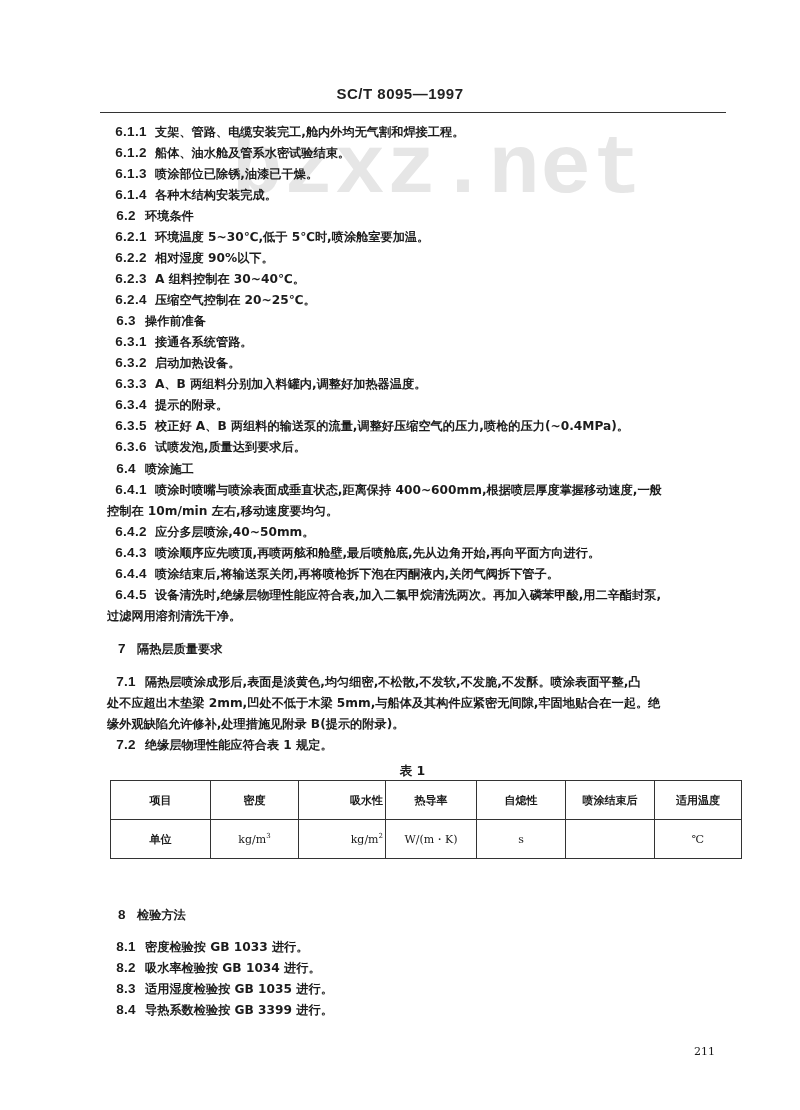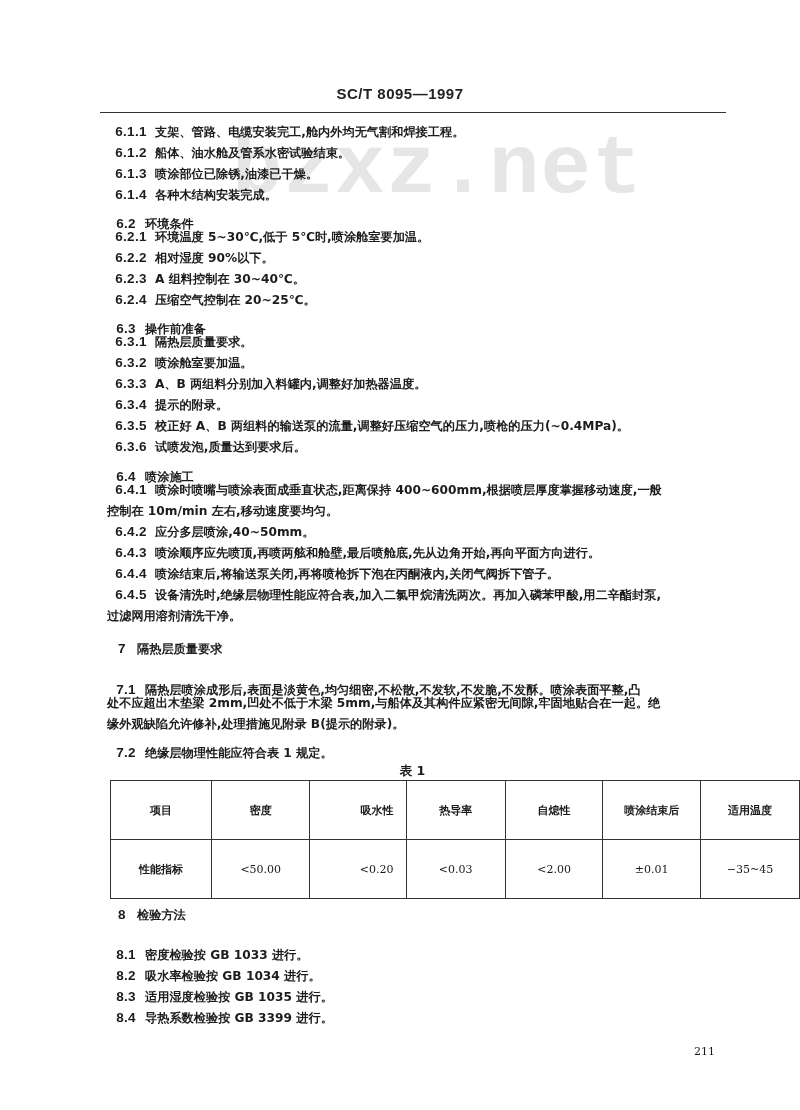--- a/index.html
+++ b/index.html
@@ -23,36 +23,36 @@
     border-top: 1.5px solid #333; z-index: 2;
   }
   .line {
     position: absolute; left: 107px; font-size: 12.2px; line-height: 16px;
     white-space: nowrap; z-index: 2; color: #1c1c1c;
   }
   .line .num {
     display: inline-block; font-family: "Liberation Sans", sans-serif; font-weight: bold;
     font-size: 13.5px; min-width: 48px; letter-spacing: 0.3px; text-align: center;
   }
-  .line .num.short { min-width: 38px; margin-top: 8px; }
+  .line .num.short { min-width: 38px; }
   .line .num.sec { min-width: 30px; }
   .line .txt { font-weight: bold; }
   .line.cont { left: 107px; text-align: right; }
   .line.h7 .txt, .line.h8 .txt { font-weight: bold; }
 
   .table-caption {
     position: absolute; left: 0; width: 825px; text-align: center; top: 763px;
     font-size: 12.5px; font-weight: bold; z-index: 2;
   }
   table.t1 {
     position: absolute; left: 110px; top: 780px; border-collapse: collapse; z-index: 2;
     font-size: 11px;
   }
   table.t1 td {
-    border: 1px solid #333; text-align: center; height: 34px; padding: 12px;
+    border: 1px solid #333; text-align: center; height: 34px; padding: 2px;
     font-weight: bold;
   }
   table.t1 td.val { font-weight: normal; font-family: "DejaVu Serif", serif; font-size: 11px; }
   .t1 .c0 { width: 95px; } .t1 .c1 { width: 83px; } .t1 .c2 { width: 82px; text-align: right; }
   .t1 .c3 { width: 86px; } .t1 .c4 { width: 84px; } .t1 .c5 { width: 84px; } .t1 .c6 { width: 82px; }
   sup { font-size: 7px; }
   .page-number {
     position: absolute; left: 674px; top: 1045px; font-family: "DejaVu Serif", serif;
     font-size: 11px; z-index: 2; margin-left: 20px;
   }
@@ -70,22 +70,22 @@
 <div class="line" style="top:166px"><span class="num">6.1.3</span><span class="txt">喷涂部位已除锈,油漆已干燥。</span></div>
 <div class="line" style="top:187px"><span class="num">6.1.4</span><span class="txt">各种木结构安装完成。</span></div>
 
 <div class="line" style="top:208px"><span class="num short">6.2</span><span class="txt">环境条件</span></div>
 <div class="line" style="top:229px"><span class="num">6.2.1</span><span class="txt">环境温度 5~30℃,低于 5℃时,喷涂舱室要加温。</span></div>
 <div class="line" style="top:250px"><span class="num">6.2.2</span><span class="txt">相对湿度 90%以下。</span></div>
 <div class="line" style="top:271px"><span class="num">6.2.3</span><span class="txt">A 组料控制在 30~40℃。</span></div>
 <div class="line" style="top:292px"><span class="num">6.2.4</span><span class="txt">压缩空气控制在 20~25℃。</span></div>
 
 <div class="line" style="top:313px"><span class="num short">6.3</span><span class="txt">操作前准备</span></div>
-<div class="line" style="top:334px"><span class="num">6.3.1</span><span class="txt">隔热层质量要求。</span></div>
-<div class="line" style="top:355px"><span class="num">6.3.2</span><span class="txt">喷涂舱室要加温。</span></div>
+<div class="line" style="top:334px"><span class="num">6.3.1</span><span class="txt">接通各系统管路。</span></div>
+<div class="line" style="top:355px"><span class="num">6.3.2</span><span class="txt">启动加热设备。</span></div>
 <div class="line" style="top:376px"><span class="num">6.3.3</span><span class="txt">A、B 两组料分别加入料罐内,调整好加热器温度。</span></div>
 <div class="line" style="top:397px"><span class="num">6.3.4</span><span class="txt">提示的附录。</span></div>
 <div class="line" style="top:418px"><span class="num">6.3.5</span><span class="txt">校正好 A、B 两组料的输送泵的流量,调整好压缩空气的压力,喷枪的压力(~0.4MPa)。</span></div>
 <div class="line" style="top:439px"><span class="num">6.3.6</span><span class="txt">试喷发泡,质量达到要求后。</span></div>
 
 <div class="line" style="top:461px"><span class="num short">6.4</span><span class="txt">喷涂施工</span></div>
 <div class="line" style="top:482px"><span class="num">6.4.1</span><span class="txt">喷涂时喷嘴与喷涂表面成垂直状态,距离保持 400~600mm,根据喷层厚度掌握移动速度,一般</span></div>
 <div class="line cont" style="top:503px"><span class="txt">控制在 10m/min 左右,移动速度要均匀。</span></div>
 <div class="line" style="top:524px"><span class="num">6.4.2</span><span class="txt">应分多层喷涂,40~50mm。</span></div>
 <div class="line" style="top:545px"><span class="num">6.4.3</span><span class="txt">喷涂顺序应先喷顶,再喷两舷和舱壁,最后喷舱底,先从边角开始,再向平面方向进行。</span></div>
@@ -105,27 +105,27 @@
       <tr>
     <td class="c0">项目</td>
     <td class="c1">密度</td>
     <td class="c2">吸水性</td>
     <td class="c3">热导率</td>
     <td class="c4">自熄性</td>
     <td class="c5">喷涂结束后</td>
     <td class="c6">适用温度</td>
   </tr>
   <tr>
-    <td class="c0">性能指标</td>
-    <td class="c1 val">&lt;50.00</td>
-    <td class="c2 val">&lt;0.20</td>
-    <td class="c3 val">&lt;0.03</td>
-    <td class="c4 val">&lt;2.00</td>
-    <td class="c5 val">±0.01</td>
-    <td class="c6 val">−35~45</td>
+    <td class="c0">单位</td>
+    <td class="c1 val"><span>kg/m</span><sup>3</sup></td>
+    <td class="c2 val"><span>kg/m</span><sup>2</sup></td>
+    <td class="c3 val">W/(m・K)</td>
+    <td class="c4 val">s</td>
+    <td class="c5 val"></td>
+    <td class="c6 val">℃</td>
   </tr>
 </tbody>
   </table>
 
 <div class="line h8" style="top:907px"><span class="num sec">8</span><span class="txt">检验方法</span></div>
 <div class="line" style="top:939px"><span class="num short">8.1</span><span class="txt">密度检验按 GB 1033 进行。</span></div>
 <div class="line" style="top:960px"><span class="num short">8.2</span><span class="txt">吸水率检验按 GB 1034 进行。</span></div>
 <div class="line" style="top:981px"><span class="num short">8.3</span><span class="txt">适用湿度检验按 GB 1035 进行。</span></div>
 <div class="line" style="top:1002px"><span class="num short">8.4</span><span class="txt">导热系数检验按 GB 3399 进行。</span></div>
 

